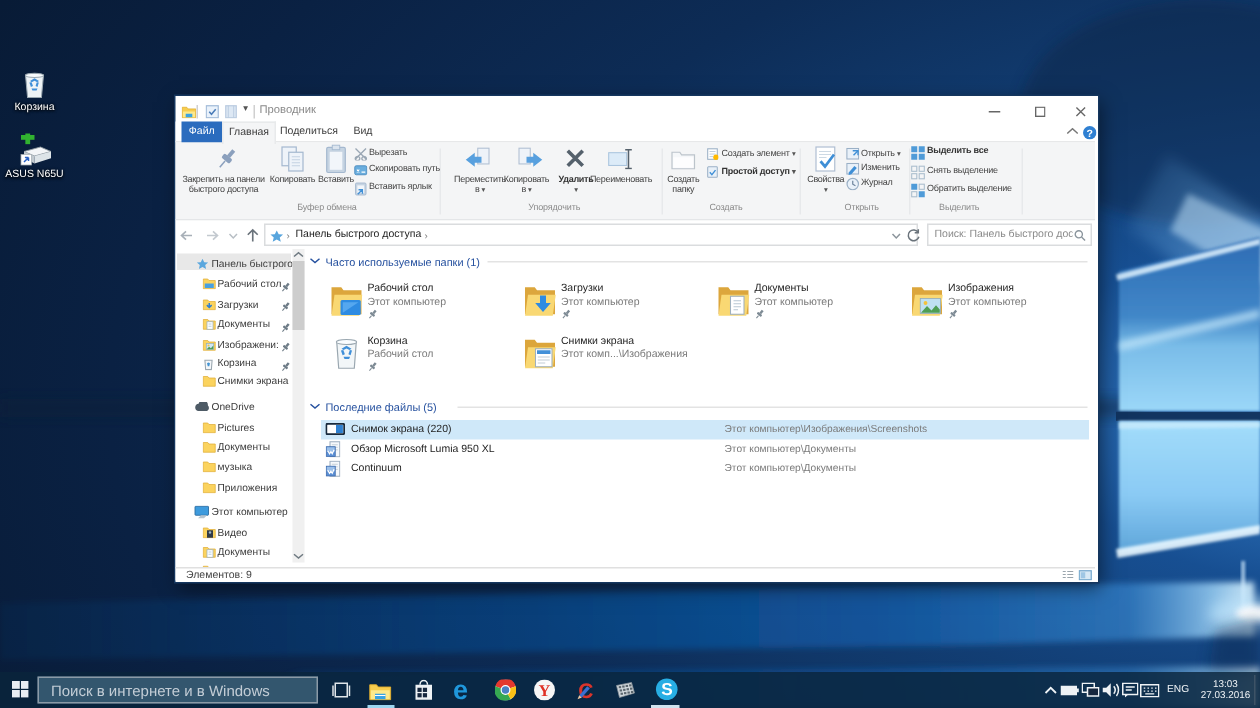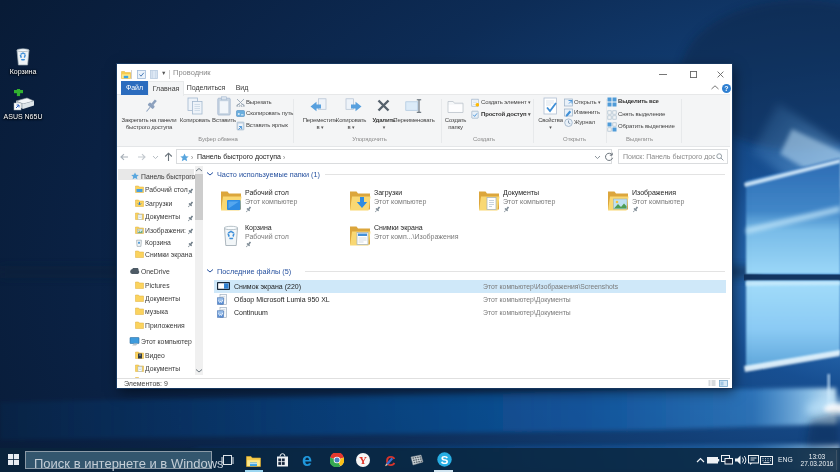--- a/index.html
+++ b/index.html
@@ -642,21 +642,21 @@
   <div id="taskbar">
 
     <svg class="abs" width="11" height="11" style="left:8px;top:6px">
       <rect x="0" y="0" width="5.2" height="5.2" fill="#e8edf2"></rect>
       <rect x="6" y="0" width="5.2" height="5.2" fill="#e8edf2"></rect>
       <rect x="0" y="6" width="5.2" height="5.2" fill="#e8edf2"></rect>
       <rect x="6" y="6" width="5.2" height="5.2" fill="#e8edf2"></rect>
     </svg>
 
     <div class="abs" style="left:25px;top:3px;width:187px;height:18px;background:#33566e;border:1px solid #8b9aa7;">
-      <span style="position:absolute;left:8px;top:4px;font-size:13px;color:#c3cdd6;white-space:nowrap">Поиск в интернете и в Windows</span>
+      <span style="position:absolute;left:8px;top:4px;font-size:10px;color:#c3cdd6;white-space:nowrap">Поиск в интернете и в Windows</span>
     </div>
 
     <svg class="abs" width="13" height="12" style="left:221px;top:6px">
       <rect x="2.5" y="1.5" width="8" height="9" fill="none" stroke="#dfe5ea" stroke-width="1"></rect>
       <path d="M1 3 v7 M12 3 v7" stroke="#dfe5ea" stroke-width="1" fill="none"></path>
     </svg>
 
     <svg class="abs" width="15" height="13" style="left:246px;top:6px">
       <path d="M0.5 2.5 L5 2.5 L6.2 4 L14.5 4 L14.5 12.5 L0.5 12.5 Z" fill="#f7cd4e" stroke="#e2ae2c" stroke-width="0.6"></path>
       <path d="M1.2 6.2 L13.8 6.2 L13.8 12.1 L1.2 12.1 Z" fill="#fde98c"></path>

